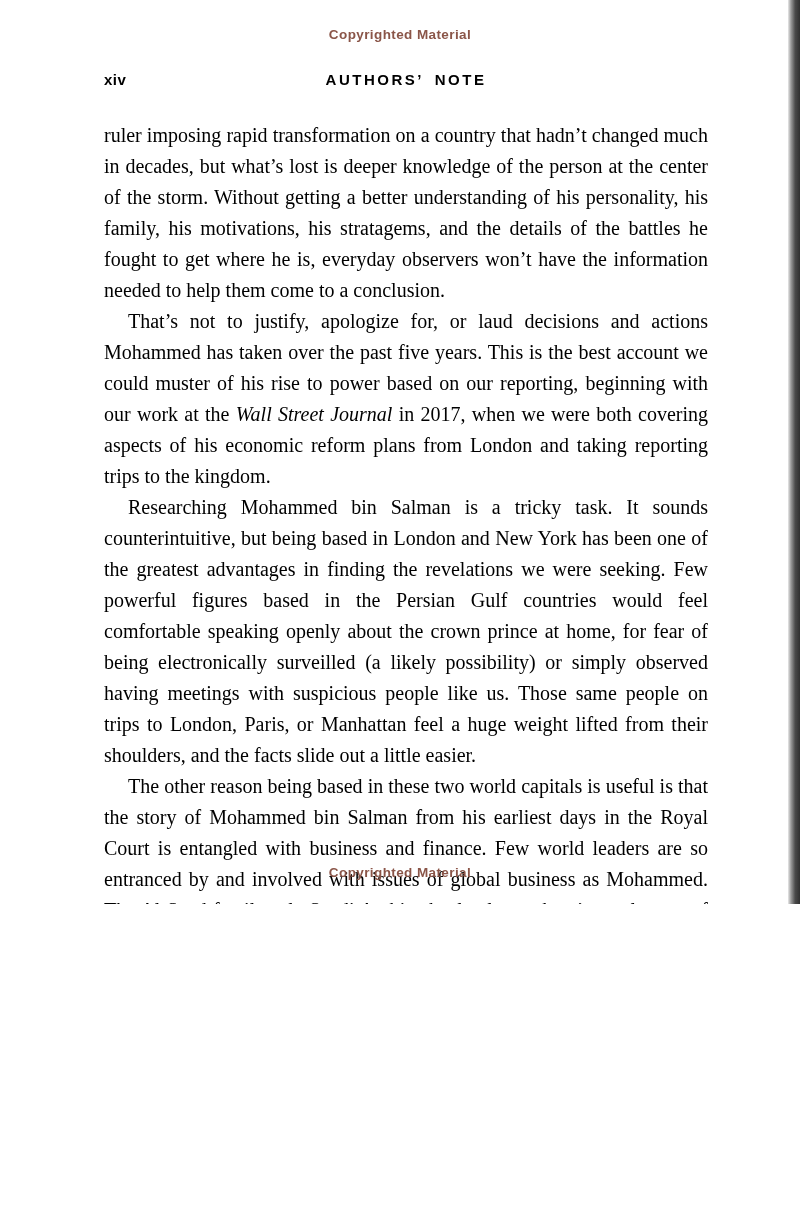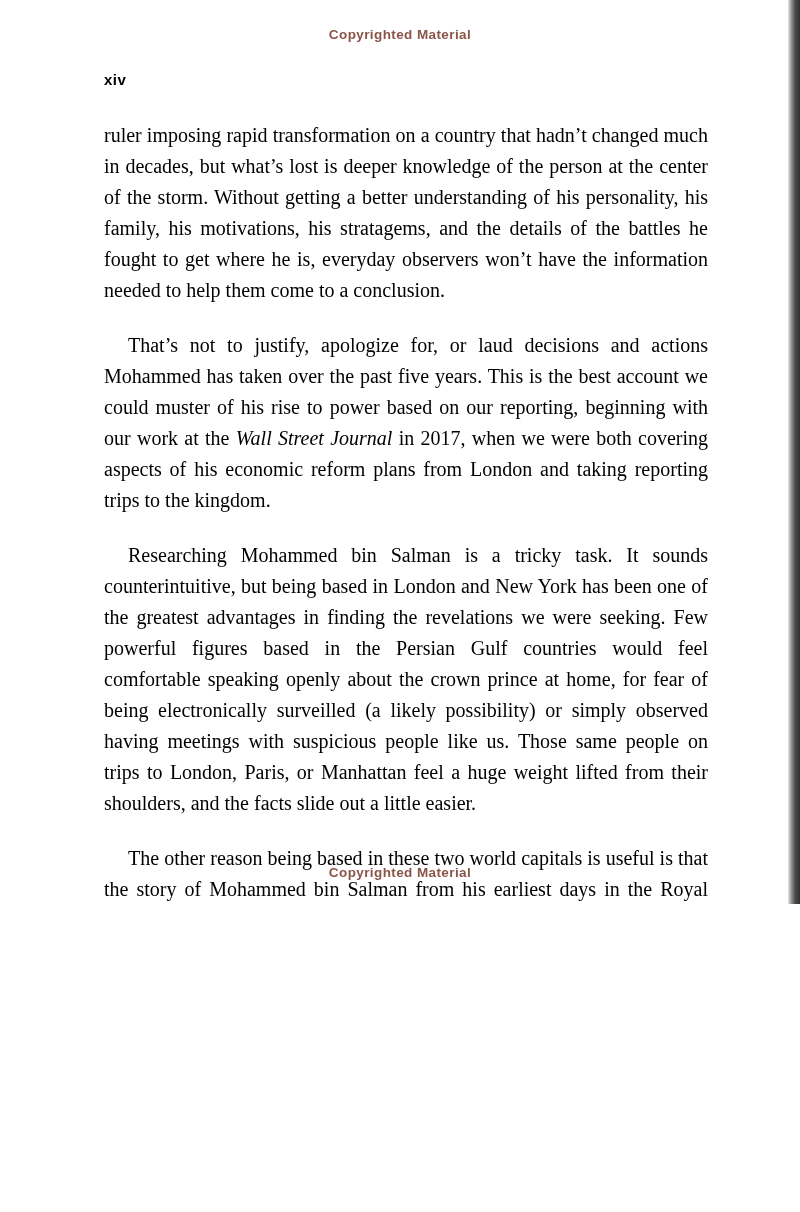--- a/index.html
+++ b/index.html
@@ -61,21 +61,20 @@
     font-size: 20px;
     line-height: 31px;
     text-align: justify;
   }
   .body-text p {
     margin: 0;
     padding: 0;
   }
   .body-text p.indent {
     text-indent: 24px;
-    margin-top: 24px;
   }
   .body-text i {
     font-style: italic;
   }
   .page-edge {
     position: absolute;
     top: 0;
     right: 0;
     bottom: 0;
     width: 12px;
@@ -84,20 +83,21 @@
 </style>
 </head>
 <body>
 
 <div class="page">
 
   <div class="notice top">Copyrighted Material</div>
 
   <div class="header">
     <span class="pagenum">xiv</span>
+    <span class="running-head">AUTHORS’ NOTE</span>
   </div>
 
   <div class="body-text">
       <p class=""><span>ruler imposing rapid transformation on a country that hadn’t changed much in decades, but what’s lost is deeper knowledge of the person at the center of the storm. Without getting a better understanding of his personality, his family, his motivations, his stratagems, and the details of the battles he fought to get where he is, everyday observers won’t have the information needed to help them come to a conclusion.</span></p>
       <p class="indent"><span>That’s not to justify, apologize for, or laud decisions and actions Mohammed has taken over the past five years. This is the best account we could muster of his rise to power based on our reporting, beginning with our work at the </span><i>Wall Street Journal</i><span> in 2017, when we were both covering aspects of his economic reform plans from London and taking reporting trips to the kingdom.</span></p>
       <p class="indent"><span>Researching Mohammed bin Salman is a tricky task. It sounds counterintuitive, but being based in London and New York has been one of the greatest advantages in finding the revelations we were seeking. Few powerful figures based in the Persian Gulf countries would feel comfortable speaking openly about the crown prince at home, for fear of being electronically surveilled (a likely possibility) or simply observed having meetings with suspicious people like us. Those same people on trips to London, Paris, or Manhattan feel a huge weight lifted from their shoulders, and the facts slide out a little easier.</span></p>
       <p class="indent"><span>The other reason being based in these two world capitals is useful is that the story of Mohammed bin Salman from his earliest days in the Royal Court is entangled with business and finance. Few world leaders are so entranced by and involved with issues of global business as Mohammed. The Al Saud family rule Saudi Arabia absolutely, so there’s an element of everyday governance akin to running a family investment office, but from an early age Mohammed was transfixed by stories of entrepreneurs and tycoons, as well as famous strongman political figures</span></p>
     </div>
 
   <div class="notice bottom">Copyrighted Material</div>

